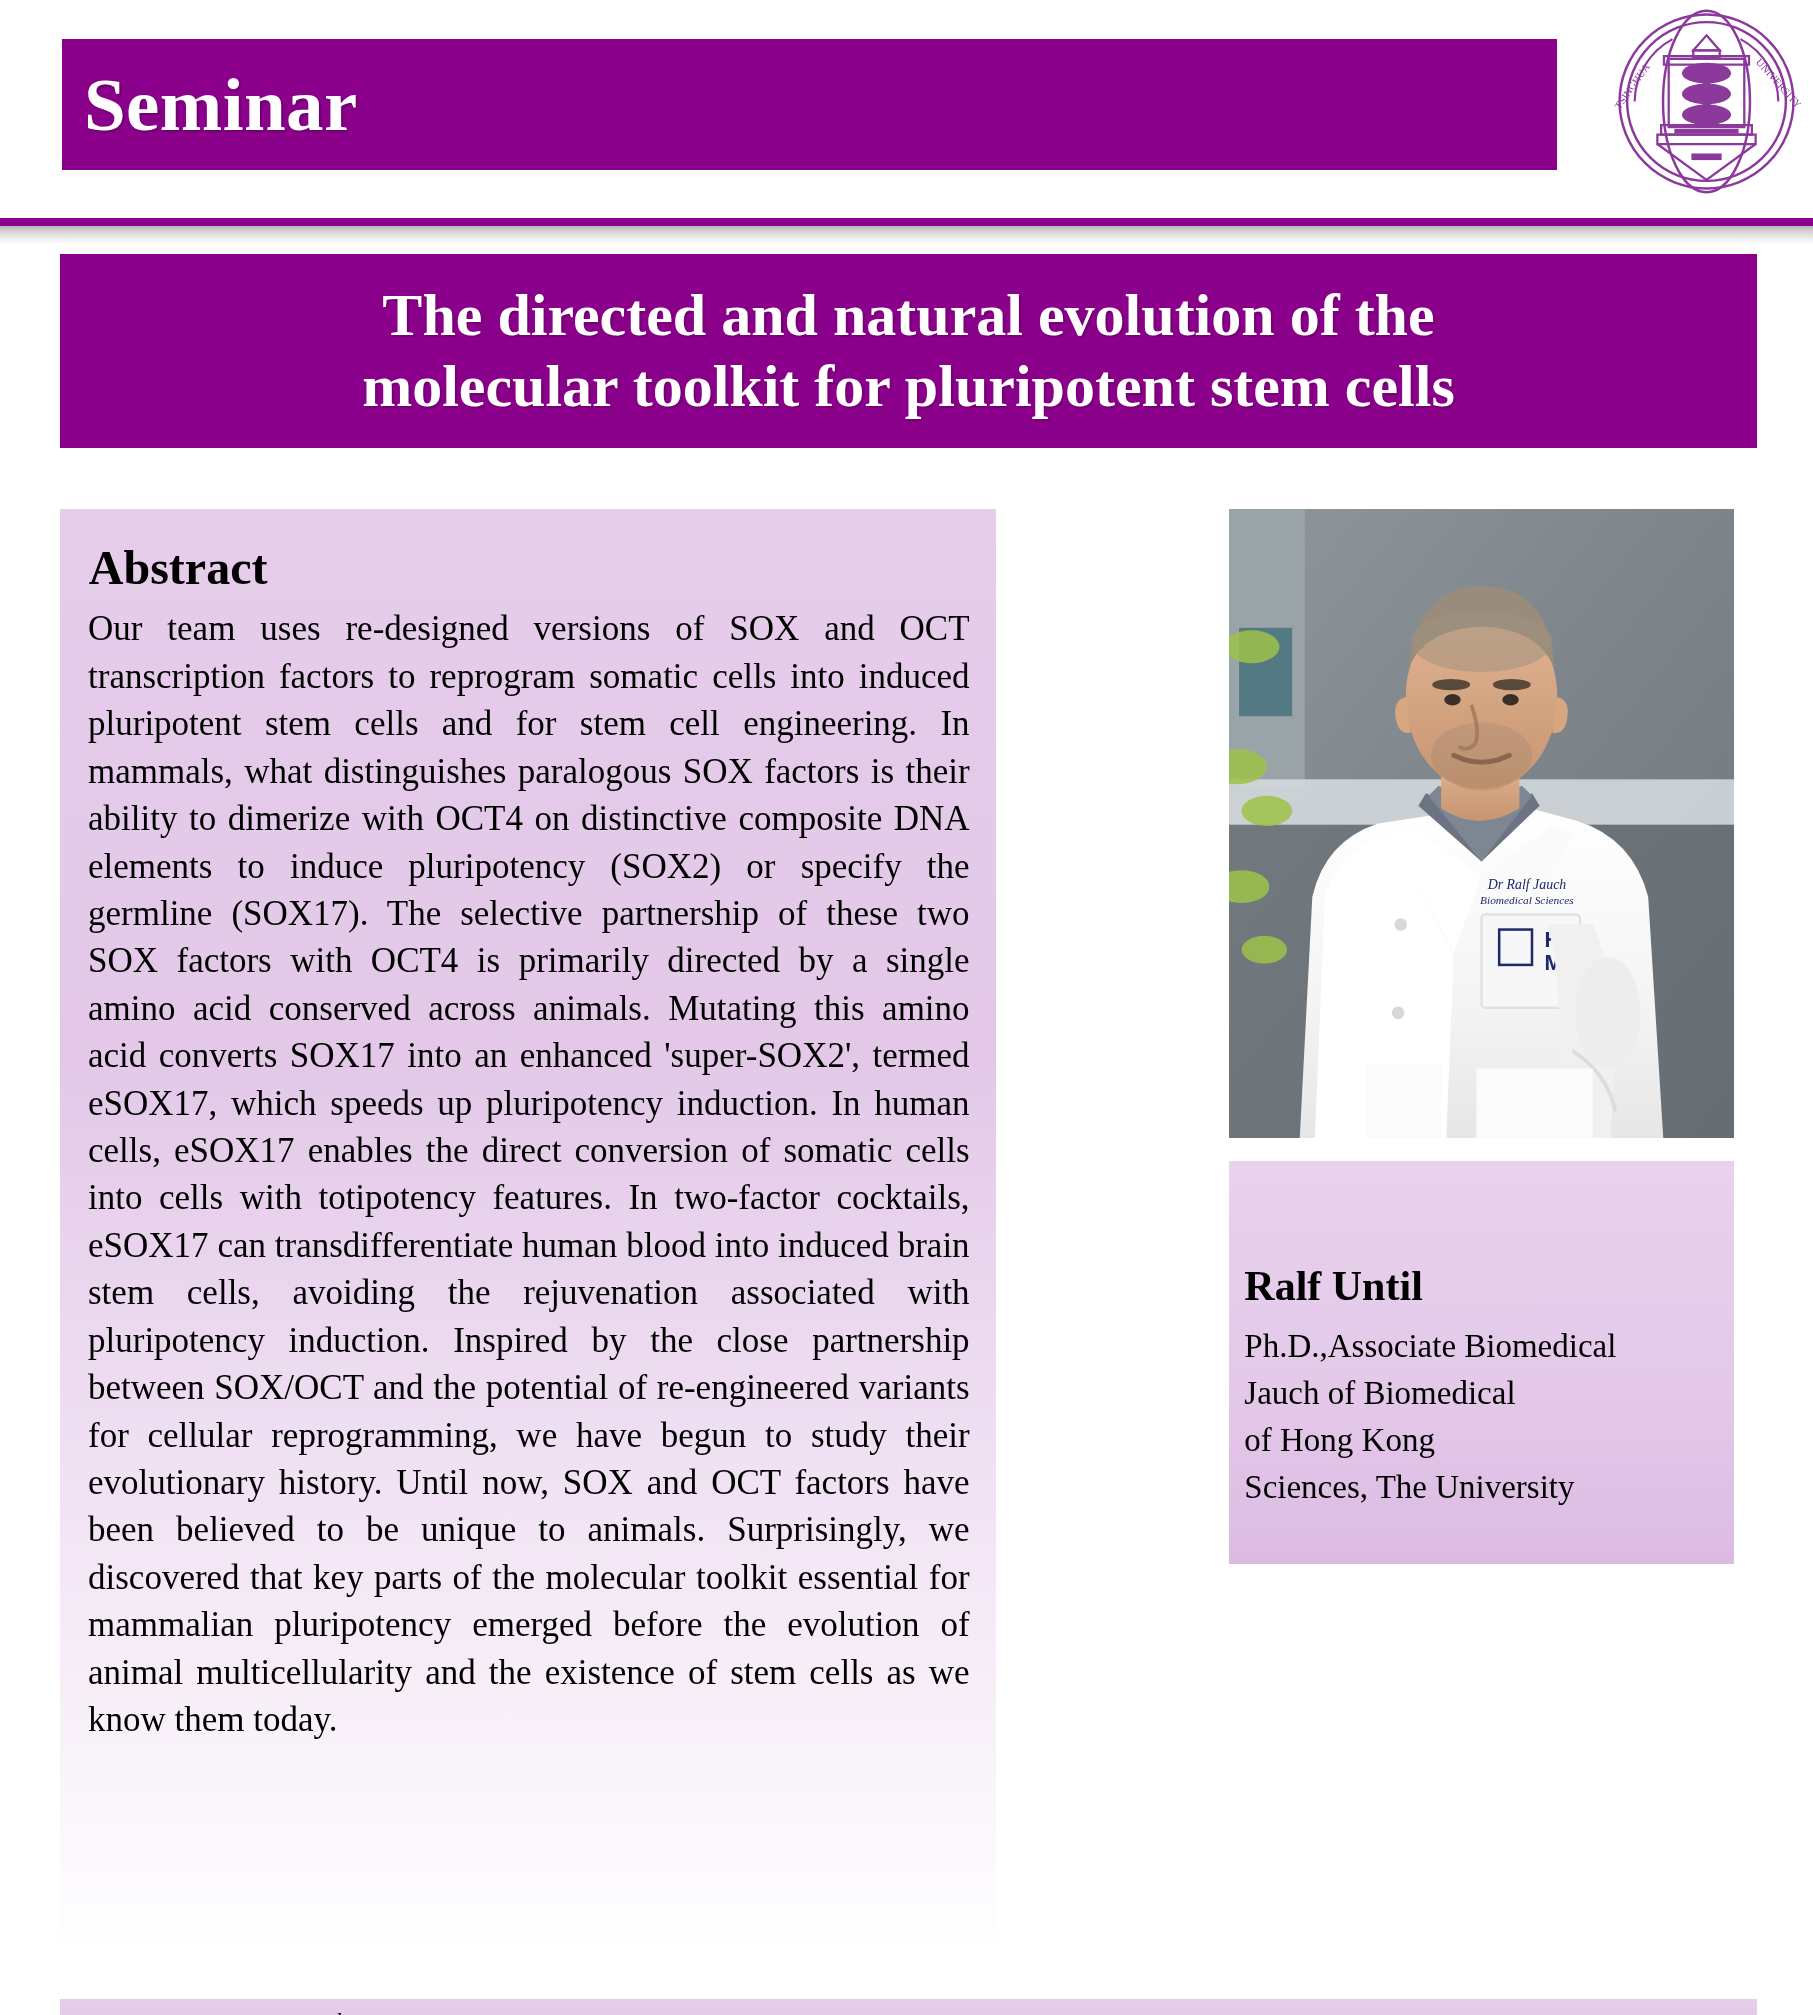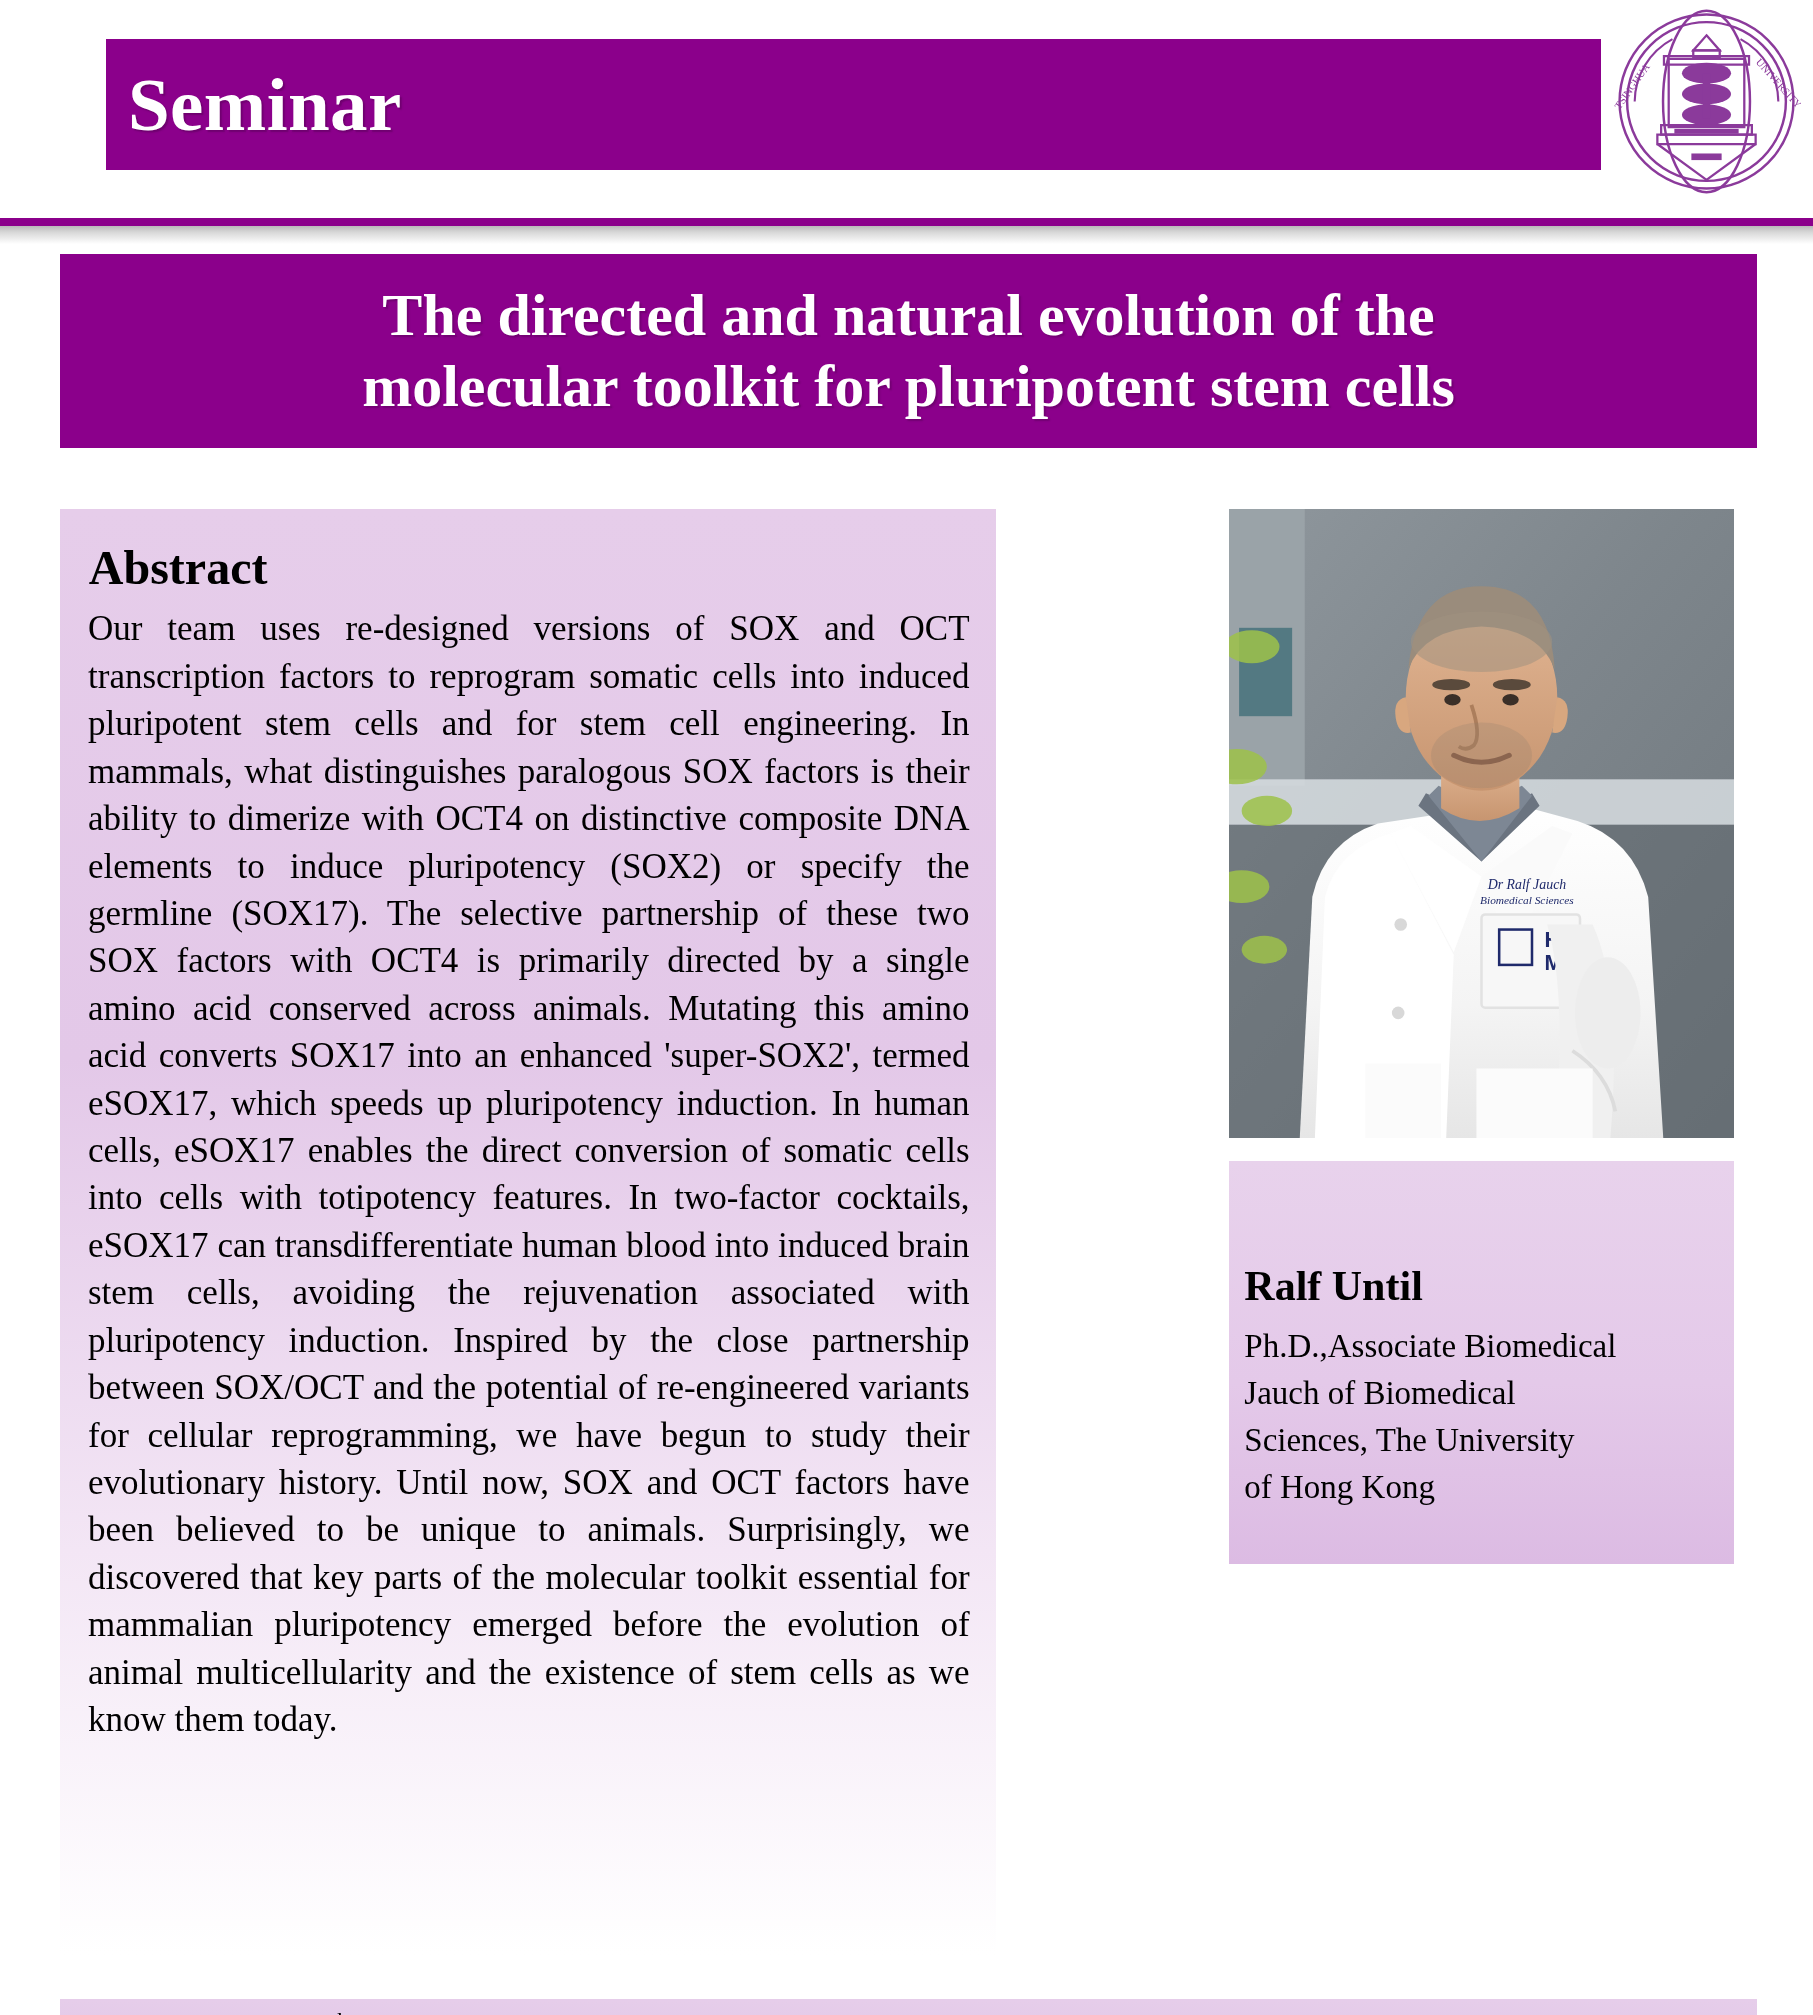--- a/index.html
+++ b/index.html
@@ -18,21 +18,20 @@
   
   #header-banner {
     position: absolute;
     left: 62px;
     top: 39px;
     width: 1495px;
     height: 131px;
     background: #8B008B;
     display: flex;
     align-items: center;
-    margin-left: 44px;
   }
   #header-title {
     color: #ffffff;
     font-size: 75px;
     font-weight: bold;
     line-height: 1;
     letter-spacing: 0.4px;
     margin-left: 22px;
     text-shadow: 2px 2px 1.6px rgba(60,0,60,0.35);
   }
@@ -306,22 +305,22 @@
     <ellipse cx="300" cy="400" rx="26" ry="44" fill="#ededed"></ellipse>
     <path d="M108 440 h60 v60 h-60 z" fill="#fbfbfb"></path>
     <path d="M196 444 h92 v56 h-92 z" fill="#fbfbfb"></path>
   </svg>
 </div>
 
 <div id="speaker-panel">
   <div id="speaker-name">Ralf Until</div>
   <div class="speaker-aff-line">Ph.D.,Associate Biomedical</div>
   <div class="speaker-aff-line">Jauch of Biomedical</div>
+  <div class="speaker-aff-line">of Hong Kong</div>
   <div class="speaker-aff-line">Sciences, The University</div>
-  <div class="speaker-aff-line">of Hong Kong</div>
 </div>
 
 <div id="details-panel">
   <div class="detail-row">
     <span class="detail-label">Time:</span><span class="detail-value"> March 20</span><span class="sup-ord">th</span><span class="detail-value"> (Wednesday), 2024; 10:30 a.m.-12:00 p.m.</span>
   </div>
 
 </div>
 
 

